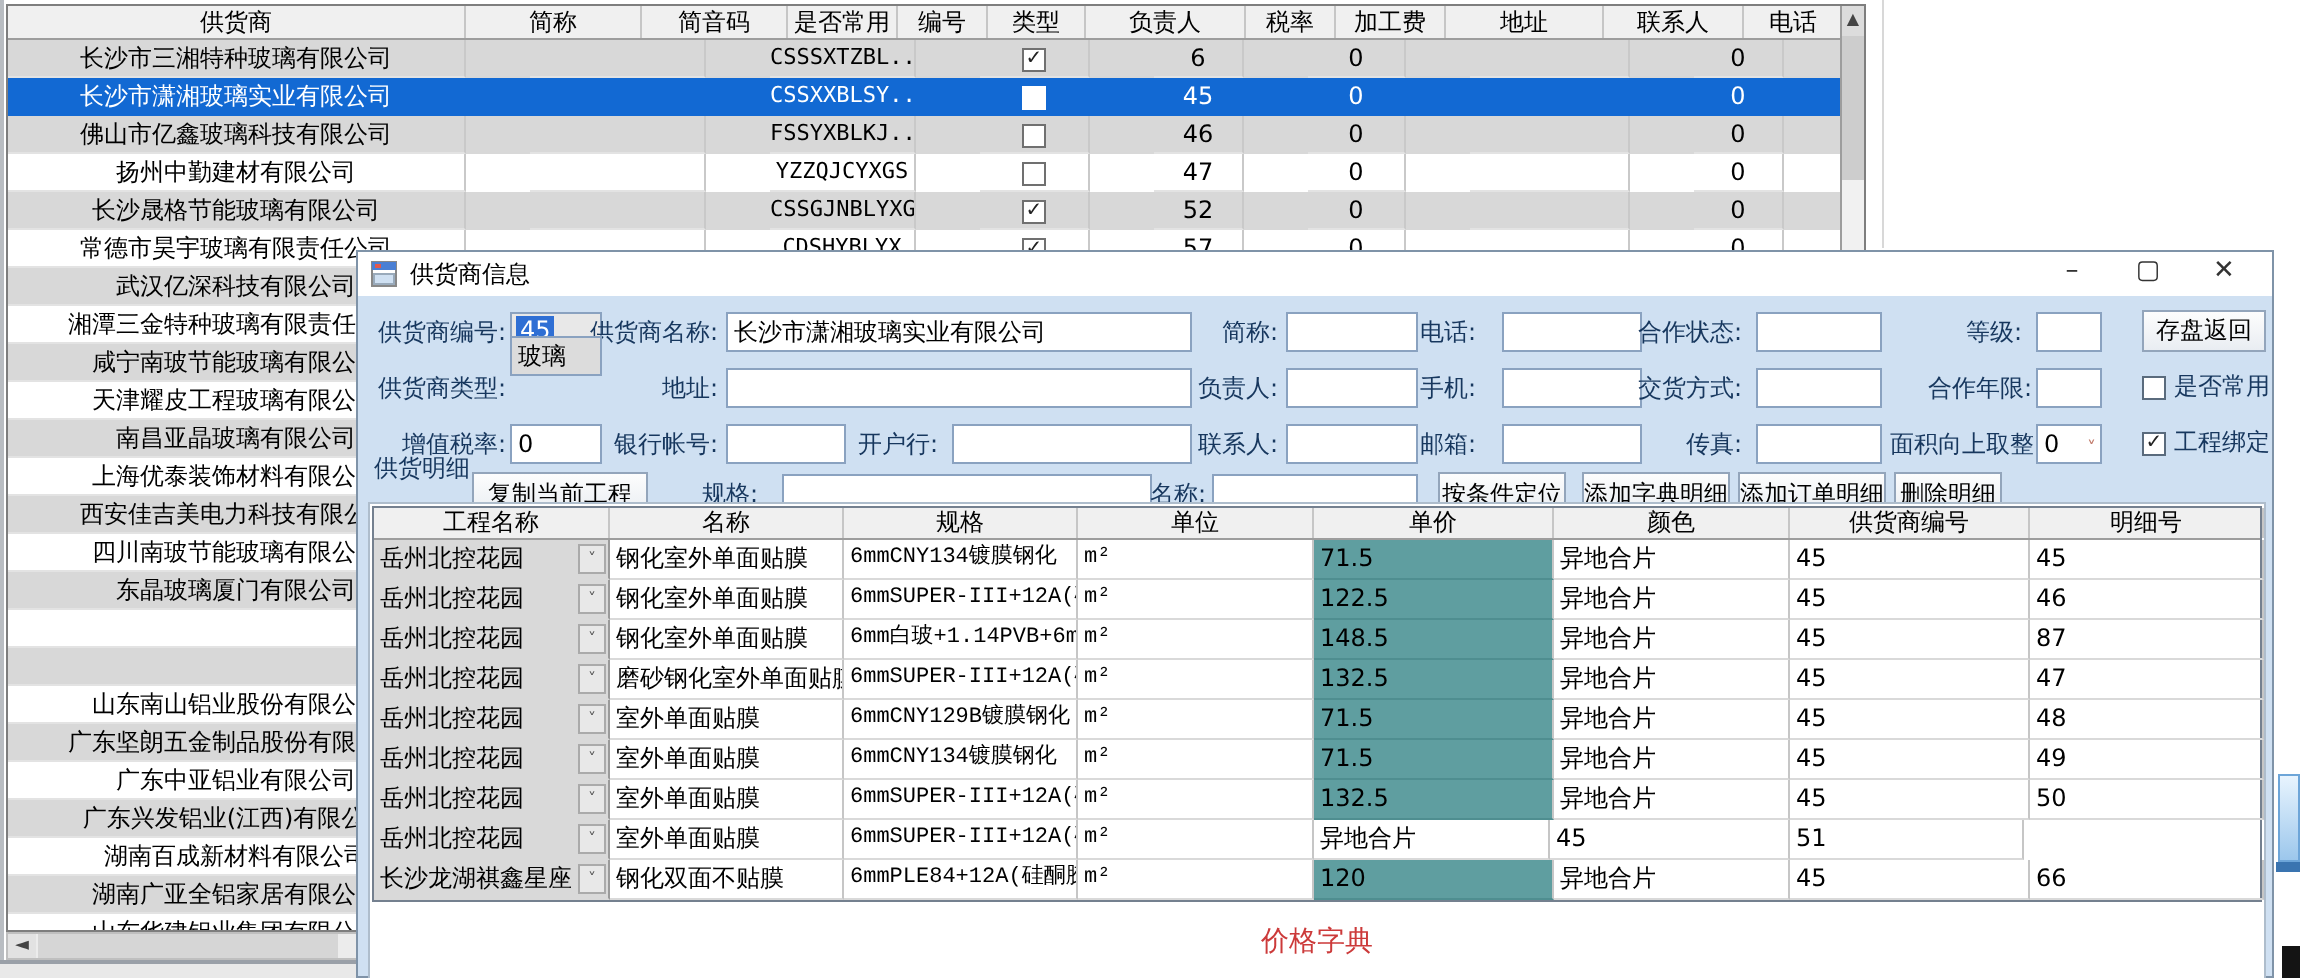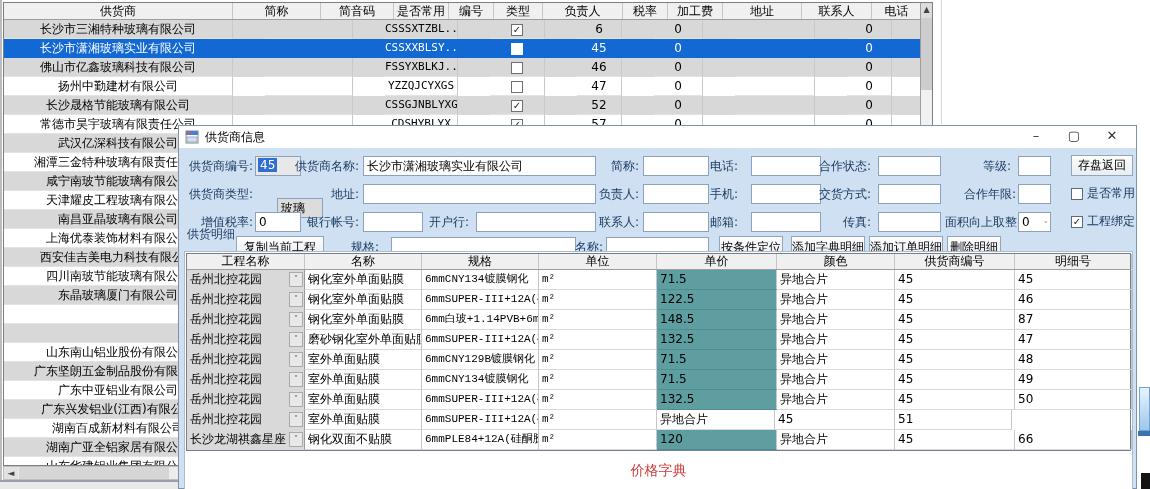--- a/index.html
+++ b/index.html
@@ -484,21 +484,21 @@
     <input class="tin" style="left: 464px; top: 30px; width: 66px;" value="">
     <span class="lbl" style="left:523px;top:30px;width:36px">电话:</span>
     <input class="tin" style="left: 572px; top: 30px; width: 70px;" value="">
     <span class="lbl" style="left:633px;top:30px;width:59px">合作状态:</span>
     <input class="tin" style="left: 699px; top: 30px; width: 63px;" value="">
     <span class="lbl" style="left:789px;top:30px;width:43px">等级:</span>
     <input class="tin" style="left: 839px; top: 30px; width: 33px;" value="">
     <span class="btn" style="left:892px;top:29px;width:62px">存盘返回</span>
 
     <span class="lbl" style="left:2px;top:58px;width:72px">供货商类型:</span>
-    <input class="tin gray" style="left: 76px; top: 72px; width: 46px; margin-left: 22px;" value="玻璃">
+    <input class="tin gray" style="left: 76px; top: 42px; width: 46px;" value="玻璃">
     <span class="lbl" style="left:124px;top:58px;width:56px">地址:</span>
     <input class="tin" style="left: 184px; top: 58px; width: 233px;" value="">
     <span class="lbl" style="left:414px;top:58px;width:46px">负责人:</span>
     <input class="tin" style="left: 464px; top: 58px; width: 66px;" value="">
     <span class="lbl" style="left:523px;top:58px;width:36px">手机:</span>
     <input class="tin" style="left: 572px; top: 58px; width: 70px;" value="">
     <span class="lbl" style="left:633px;top:58px;width:59px">交货方式:</span>
     <input class="tin" style="left: 699px; top: 58px; width: 63px;" value="">
     <span class="lbl" style="left:785px;top:58px;width:47px">合作年限:</span>
     <input class="tin" style="left: 839px; top: 58px; width: 33px;" value="">

